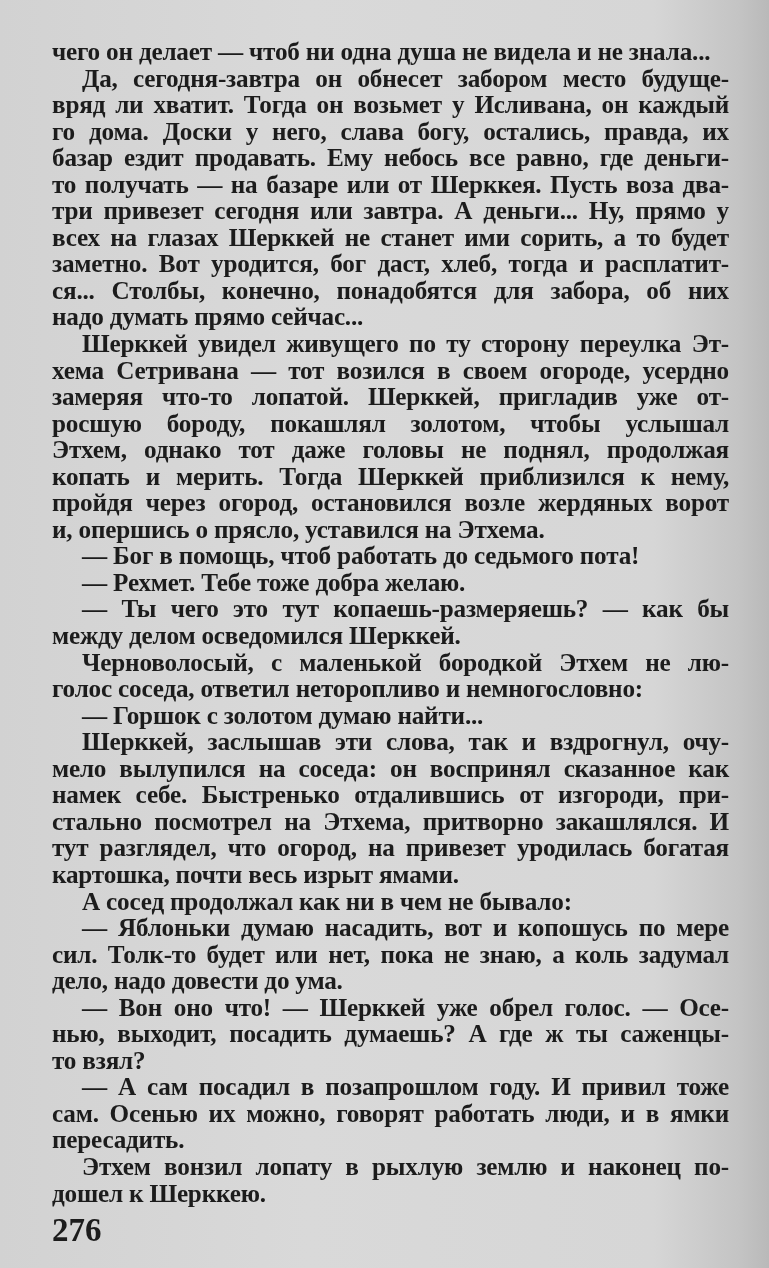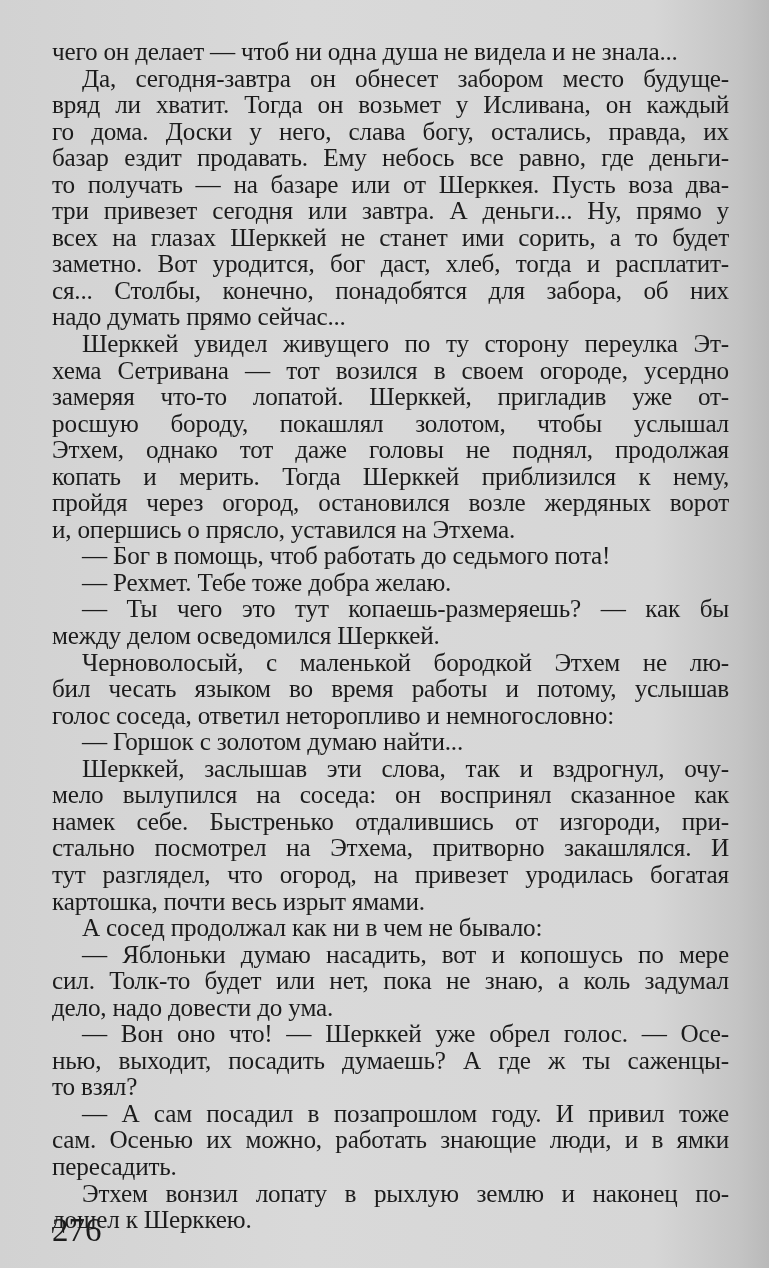--- a/index.html
+++ b/index.html
@@ -5,20 +5,21 @@
   html, body { margin: 0; padding: 0; }
   body {
     width: 769px; height: 1268px; overflow: hidden;
     background: #d6d6d6;
     position: relative;
     font-family: "Liberation Serif", "DejaVu Serif", serif;
   }
   .page {
     position: absolute; left: 0; top: 0; width: 769px; height: 1268px;
     background: linear-gradient(to right, #d2d2d2 0%, #d9d9d9 40%, #d6d6d6 85%, #c4c4c4 96%, #b9b9b9 100%);
+    font-weight: bold;
   }
   .text-block {
     position: absolute; left: 52px; top: 39px; width: 677px;
     color: #1c1c1c;
     font-size: 25.2px;
     line-height: 26.55px;
     letter-spacing: -0.2px;
   }
   .line {
     display: block; height: 26.55px; white-space: nowrap;
@@ -53,36 +54,35 @@
       <span class="line">росшую бороду, покашлял золотом, чтобы услышал</span>
       <span class="line">Этхем, однако тот даже головы не поднял, продолжая</span>
       <span class="line">копать и мерить. Тогда Шерккей приблизился к нему,</span>
       <span class="line">пройдя через огород, остановился возле жердяных ворот</span>
       <span class="line last">и, опершись о прясло, уставился на Этхема.</span>
       <span class="line indent last">— Бог в помощь, чтоб работать до седьмого пота!</span>
       <span class="line indent last">— Рехмет. Тебе тоже добра желаю.</span>
       <span class="line indent">— Ты чего это тут копаешь-размеряешь? — как бы</span>
       <span class="line last">между делом осведомился Шерккей.</span>
       <span class="line indent">Черноволосый, с маленькой бородкой Этхем не лю-</span>
-      <span class="line">бил чесать языком во время работы и потому, услышав</span>
       <span class="line last">голос соседа, ответил неторопливо и немногословно:</span>
       <span class="line indent last">— Горшок с золотом думаю найти...</span>
       <span class="line indent">Шерккей, заслышав эти слова, так и вздрогнул, очу-</span>
       <span class="line">мело вылупился на соседа: он воспринял сказанное как</span>
       <span class="line">намек себе. Быстренько отдалившись от изгороди, при-</span>
       <span class="line">стально посмотрел на Этхема, притворно закашлялся. И</span>
       <span class="line">тут разглядел, что огород, на привезет уродилась богатая</span>
       <span class="line last">картошка, почти весь изрыт ямами.</span>
       <span class="line indent last">А сосед продолжал как ни в чем не бывало:</span>
       <span class="line indent">— Яблоньки думаю насадить, вот и копошусь по мере</span>
       <span class="line">сил. Толк-то будет или нет, пока не знаю, а коль задумал</span>
       <span class="line last">дело, надо довести до ума.</span>
       <span class="line indent">— Вон оно что! — Шерккей уже обрел голос. — Осе-</span>
       <span class="line">нью, выходит, посадить думаешь? А где ж ты саженцы-</span>
       <span class="line last">то взял?</span>
       <span class="line indent">— А сам посадил в позапрошлом году. И привил тоже</span>
-      <span class="line">сам. Осенью их можно, работать знающие люди, и в ямки</span>
+      <span class="line">сам. Осенью их можно, говорят работать люди, и в ямки</span>
       <span class="line last">пересадить.</span>
       <span class="line indent">Этхем вонзил лопату в рыхлую землю и наконец по-</span>
       <span class="line last">дошел к Шерккею.</span>
     </div>
   <div class="page-number">276</div>
 </div>
 
 </body></html>

